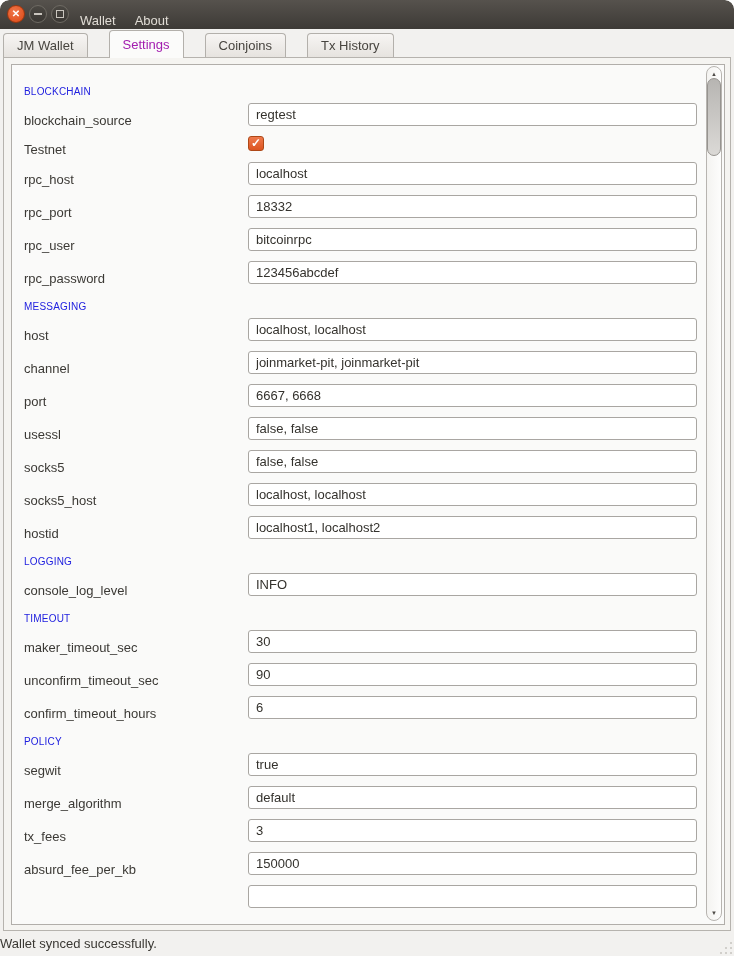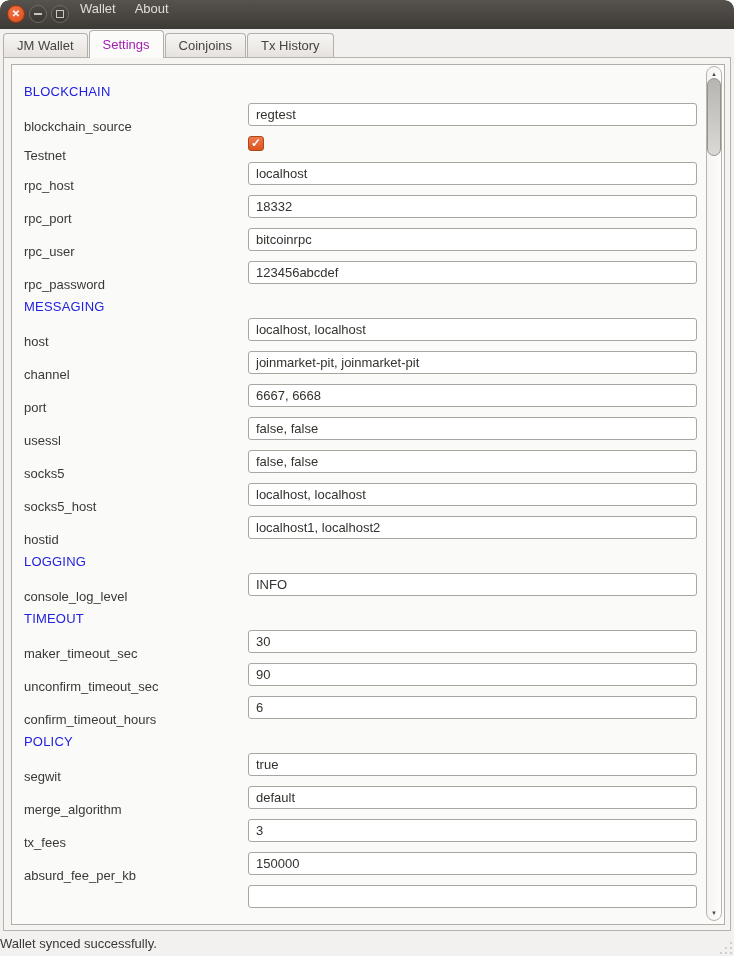--- a/index.html
+++ b/index.html
@@ -31,28 +31,28 @@
   .wbtn.minmax {
     background:linear-gradient(#4b4843, #3a3733);
     border:1px solid #6e6a63; color:#c9c5be;
   }
   .wbtn.min { left:29px; }
   .wbtn.max { left:51px; }
   .min-glyph { display:block; width:8px; height:2px; background:#c9c5be; }
   .max-glyph { display:block; width:8px; height:8px; border:1.5px solid #c9c5be; }
   .menubar {
     position:absolute; left:78px; top:0; height:29px;
-    display:flex; align-items:flex-start; gap:15px;
+    display:flex; align-items:flex-end; gap:15px;
     color:#e0dcd5; font-size:13px;
   }
   .menu-item { padding:1px 2px; cursor:default; }
   
   .tabbar {
     position:absolute; left:0; top:29px; right:0; height:28px;
-    display:flex; align-items:flex-end; padding-left:3px; z-index:2;
+    display:flex; align-items:flex-end; padding-left:3px; z-index:2;gap:20px;
   }
   .tab {
     height:24px; display:flex; align-items:center; padding:0 13px;
     background:linear-gradient(#f7f5f3, #e6e3df);
     border:1px solid #b3b0ab; border-bottom:none;
     border-radius:4px 4px 0 0; font-size:13px; color:#47443f;
     margin-right:1px; position:relative; z-index:1; white-space:nowrap;
   }
   .tab.active {
     height:28px; background:#fbfbfa; z-index:3; margin-bottom:-1px;
@@ -63,26 +63,26 @@
     position:absolute; left:3px; top:57px; width:728px; height:874px;
     background:#f5f4f1; border:1px solid #b6b3ae; z-index:1;
   }
   .scrollarea {
     position:absolute; left:11px; top:64px; width:714px; height:861px;
     background:#fafaf9; border:1px solid #b1aeaa; overflow:hidden; z-index:2;
   }
   .form-content { position:absolute; left:12px; top:14px; width:680px; }
   .row { position:relative; }
   .section-row { height:24px; display:flex; align-items:center; }
-  .section-label { color:#2121df; font-size:13px; letter-spacing:.2px; }
+  .section-label { color:#2121df; font-size:10px; letter-spacing:.2px; }
   .field-row { height:33px; }
   .checkbox-row { height:26px; }
   .partial-row { height:6px; overflow:visible; }
   .flabel {
-    position:absolute; left:0; top:12px; height:23px; display:flex;
+    position:absolute; left:0; top:6px; height:23px; display:flex;
     align-items:center; font-size:13px; color:#3b3935; white-space:nowrap;
   }
   .finput {
     position:absolute; left:224px; top:0; width:449px; height:23px;
     border:1px solid #a9a6a2; border-radius:3px; background:#ffffff;
     font-family:"Liberation Sans", sans-serif; font-size:13px; color:#34322d;
     padding:0 7px; outline:none;
   }
   .checkbox {
     position:absolute; left:224px; top:0; width:16px; height:15px;

